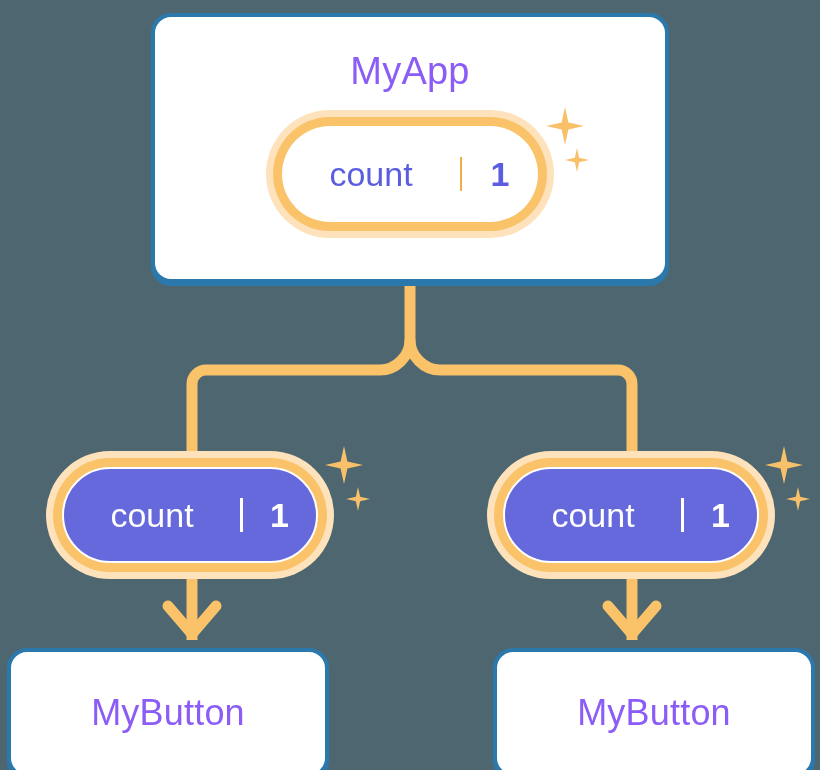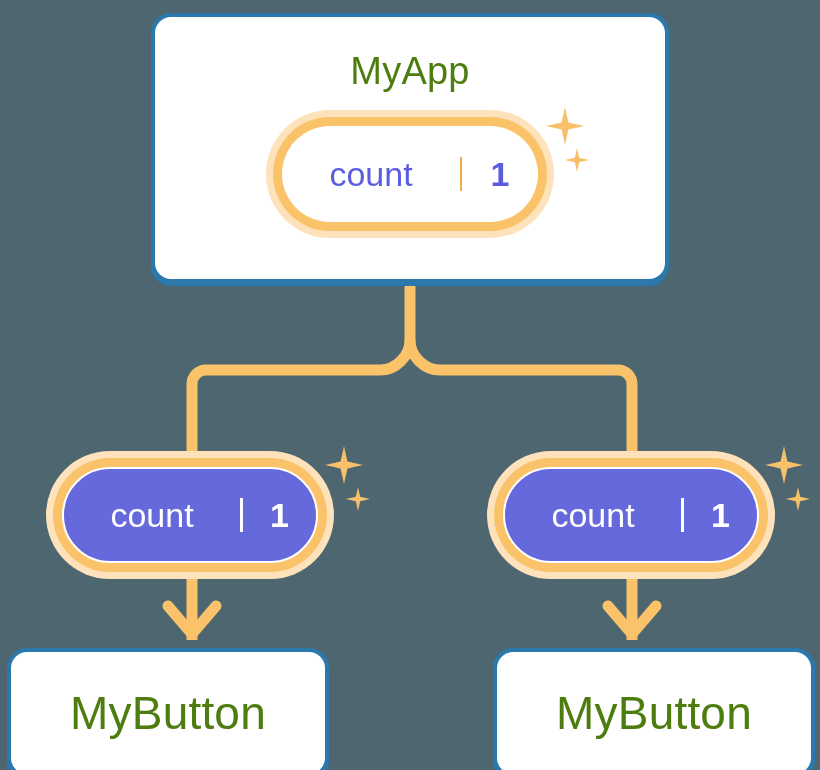--- a/index.html
+++ b/index.html
@@ -32,21 +32,21 @@
   
   .card {
     position: absolute;
     background: #ffffff;
     border: 4px solid #2b79ac;
     border-radius: 18px;
     box-sizing: border-box;
     box-shadow: 0 3px 0 0 #2b79ac;
   }
   .card-title {
-    color: #4d7c0f;
+    color: #8b5cf6;
     font-size: 38px;
     font-weight: 500;
     letter-spacing: .2px;
     text-align: center;
     line-height: 1;
     white-space: nowrap;
   }
 
   #app-card {
     left: 151px;
@@ -61,21 +61,21 @@
 
   .btn-card {
     height: 130px;
     display: flex;
     align-items: center;
     justify-content: center;
     border-radius: 20px;
   }
   #btn-card-left  { left: 7px;   top: 648px; width: 322px; }
   #btn-card-right { left: 493px; top: 648px; width: 322px; }
-  .btn-card .card-title { font-size: 46px; }
+  .btn-card .card-title { font-size: 36px; }
 
   
   .pill-wrap {
     position: absolute;
     display: inline-block;
   }
   
   .pill-halo {
     position: absolute;
     left: 0; top: 0;

